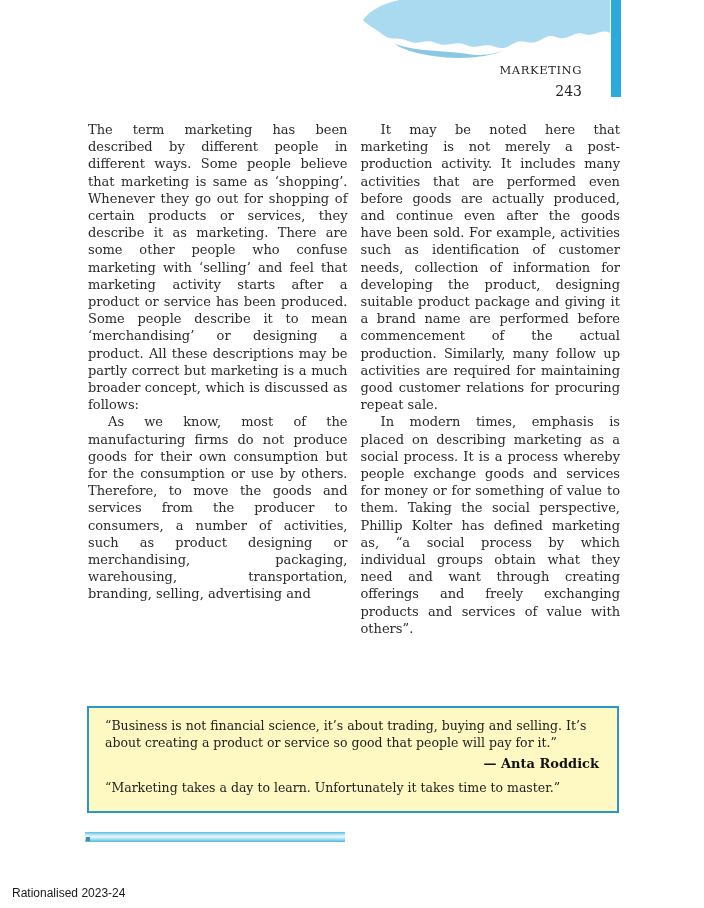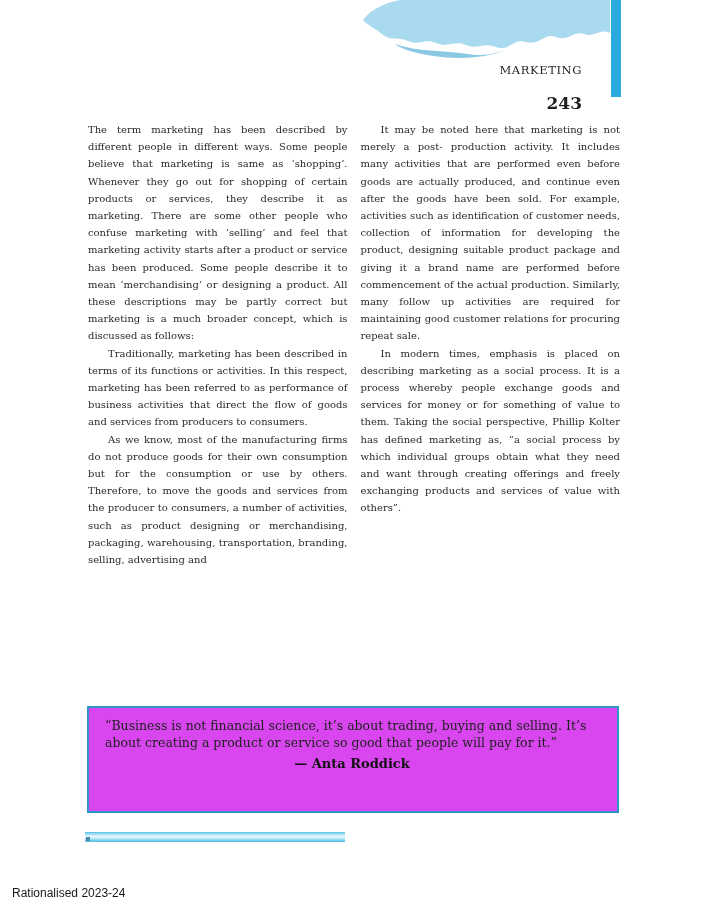--- a/index.html
+++ b/index.html
@@ -11,48 +11,48 @@
     font-family:"DejaVu Serif", serif;
     color:#262626;
   }
   
   .torn{position:absolute;left:348px;top:0;width:262px;height:62px;}
   
   .edge-bar{position:absolute;left:611px;top:0;width:10px;height:97px;background:#29a9de;}
   
   .running-head{position:absolute;top:63px;right:98px;text-align:right;}
   .running-head .chapter{font-size:11.5px;letter-spacing:0.6px;color:#1f1f1f;}
-  .running-head .pageno{font-size:17px;margin-top:16px;color:#1f1f1f;font-weight:bold;}
+  .running-head .pageno{font-size:14px;margin-top:6px;color:#1f1f1f;}
   
   .columns{
     position:absolute;left:88px;top:121px;width:532px;
     display:flex;gap:13px;
   }
   .col{flex:1;min-width:0;}
   .col p{
     margin:0;
-    font-size:10px;line-height:17.2px;
+    font-size:13px;line-height:17.2px;
     text-align:justify;
     color:#2a2a2a;
   }
   .col p.ind{text-indent:20px;}
   
   .quote-box{
     position:absolute;left:87px;top:706px;width:532px;height:107px;
     box-sizing:border-box;
-    background:#d946ef;
+    background:#fef9c3;
     border:2px solid #2d96c9;
     padding:9px 16px 6px 16px;
   }
   .quote-box p{margin:0;}
   .quote-box .q{font-size:12.5px;line-height:17px;color:#222;text-align:left;}
   .quote-box .q2{margin-top:7px;}
   .quote-box .a{
     font-size:13px;line-height:17px;font-weight:bold;color:#111;
-    text-align:center;margin-top:4px;padding-right:2px;
+    text-align:right;margin-top:4px;padding-right:2px;
   }
   
   .bottom-bar{
     position:absolute;left:85px;top:832px;width:260px;height:10px;
     background:linear-gradient(180deg,#55bee4 0%,#a7dff3 22%,#e9f8fd 46%,#bce7f6 65%,#74ccea 86%,#4fb8e1 100%);
   }
   .bottom-bar::after{
     content:"";position:absolute;left:1px;bottom:1px;width:4px;height:4px;
     background:#4a8aa8;
   }
@@ -91,31 +91,31 @@
   <div class="edge-bar"></div>
 
   <div class="running-head">
     <div class="chapter">MARKETING</div>
     <div class="pageno">243</div>
   </div>
 
   <div class="columns">
     <div class="col">
       <p>The term marketing has been described by different people in different ways. Some people believe that marketing is same as ‘shopping’. Whenever they go out for shopping of certain products or services, they describe it as marketing. There are some other people who confuse marketing with ‘selling’ and feel that marketing activity starts after a product or service has been produced. Some people describe it to mean ‘merchandising’ or designing a product. All these descriptions may be partly correct but marketing is a much broader concept, which is discussed as follows:</p>
-      <p class="ind">Traditionally, marketing has been described in terms of its functions or activities. In this respect, marketing has been referred to as performance of business activities that direct the flow of goods and services from producers to consumers.</p>
       <p class="ind">As we know, most of the manufacturing firms do not produce goods for their own consumption but for the consumption or use by others. Therefore, to move the goods and services from the producer to consumers, a number of activities, such as product designing or merchandising, packaging, warehousing, transportation, branding, selling, advertising and</p>
     </div>
     <div class="col">
       <p class="ind">It may be noted here that marketing is not merely a post- production activity. It includes many activities that are performed even before goods are actually produced, and continue even after the goods have been sold. For example, activities such as identification of customer needs, collection of information for developing the product, designing suitable product package and giving it a brand name are performed before commencement of the actual production. Similarly, many follow up activities are required for maintaining good customer relations for procuring repeat sale.</p>
       <p class="ind">In modern times, emphasis is placed on describing marketing as a social process. It is a process whereby people exchange goods and services for money or for something of value to them. Taking the social perspective, Phillip Kolter has defined marketing as, “a social process by which individual groups obtain what they need and want through creating offerings and freely exchanging products and services of value with others”.</p>
     </div>
   </div>
 
   <div class="quote-box">
     <p class="q">“Business is not financial science, it’s about trading, buying and selling. It’s about creating a product or service so good that people will pay for it.”</p>
     <p class="a">— Anta Roddick</p>
+    <p class="q q2">“Marketing takes a day to learn. Unfortunately it takes time to master.”</p>
   </div>
 
   <div class="bottom-bar"></div>
 
   <div class="footer-note">Rationalised 2023-24</div>
 
 </div>
 
 </body></html>

